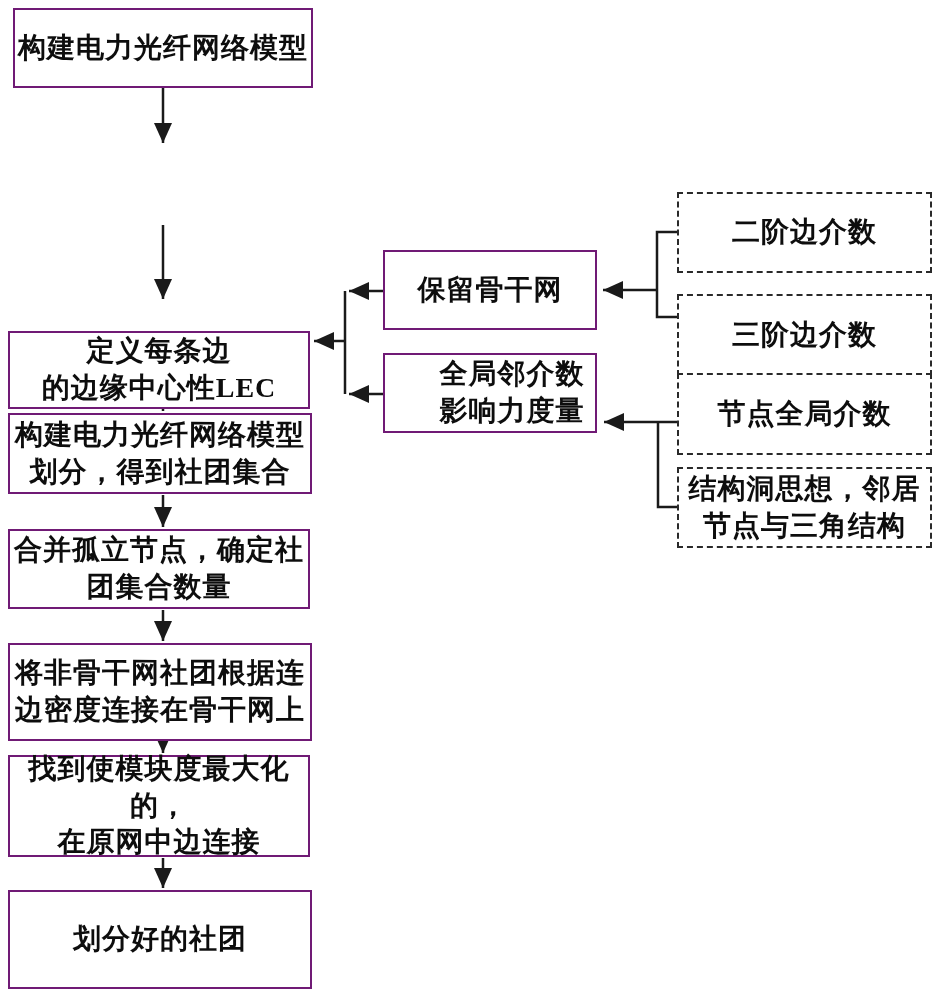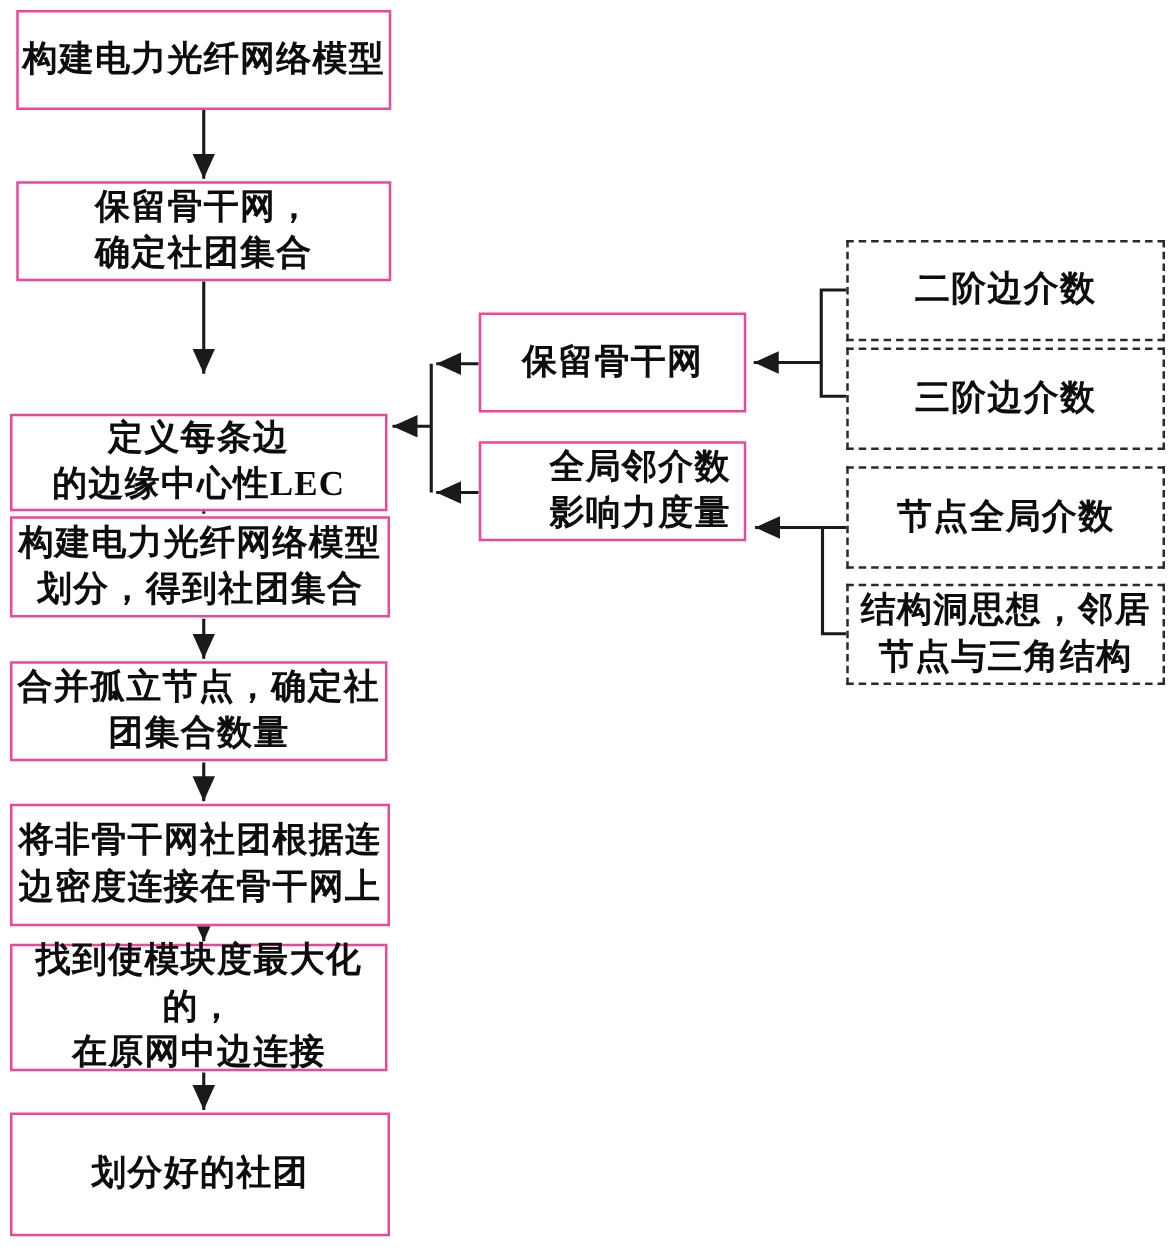--- a/index.html
+++ b/index.html
@@ -22,21 +22,21 @@
     pointer-events: none;
   }
   .node {
     position: absolute;
     box-sizing: border-box;
     display: flex;
     align-items: center;
     justify-content: center;
     text-align: center;
     background: #ffffff;
-    border: 2px solid #ec4899;
+    border: 2px solid #701a75;
     color: #0d0d0d;
     font-weight: 700;
     font-size: 28px;
     line-height: 1.32;
     white-space: pre-line;
     letter-spacing: 1px;
   }
   .node.dashed {
     border: 2px dashed #2a2a2a;
   }
@@ -47,21 +47,21 @@
   .b4 { left: 8px;   top: 413px; width: 304px; height: 81px; }
   .b5 { left: 8px;   top: 529px; width: 302px; height: 80px; }
   .b6 { left: 8px;   top: 643px; width: 304px; height: 98px; }
   .b7 { left: 8px;   top: 755px; width: 302px; height: 102px; }
   .b8 { left: 8px;   top: 890px; width: 304px; height: 99px; }
   
   .m1 { left: 383px; top: 250px; width: 214px; height: 80px; }
   .m2 { left: 383px; top: 353px; width: 214px; height: 80px; padding-left: 44px; }
   
   .r1 { left: 677px; top: 192px; width: 255px; height: 81px; }
-  .r2 { left: 677px; top: 278px; width: 255px; height: 82px; text-align: center; }
+  .r2 { left: 677px; top: 294px; width: 255px; height: 82px; text-align: center; }
   .r3 { left: 677px; top: 373px; width: 255px; height: 82px; }
   .r4 { left: 677px; top: 467px; width: 255px; height: 81px; }
 </style>
 </head>
 <body>
 
 <div class="canvas">
 
   <svg class="arrows-layer" width="939" height="1000" viewBox="0 0 939 1000" xmlns="http://www.w3.org/2000/svg">
     <defs>
@@ -86,22 +86,20 @@
 
       <polyline points="677,232 657,232 657,317 677,317"></polyline>
       <line x1="657" y1="290" x2="603" y2="290" marker-end="url(#ah)"></line>
 
       <line x1="677" y1="422" x2="604" y2="422" marker-end="url(#ah)"></line>
       <polyline points="658,422 658,507 677,507"></polyline>
     </g>
   </svg>
 
   <div class="node b1">构建电力光纤网络模型</div>
-  <div class="node b2">保留骨干网，
-确定社团集合</div>
   <div class="node b3">定义每条边
 的边缘中心性LEC</div>
   <div class="node b4">构建电力光纤网络模型
 划分，得到社团集合</div>
   <div class="node b5">合并孤立节点，确定社
 团集合数量</div>
   <div class="node b6">将非骨干网社团根据连
 边密度连接在骨干网上</div>
   <div class="node b7">找到使模块度最大化的，
 在原网中边连接</div>

